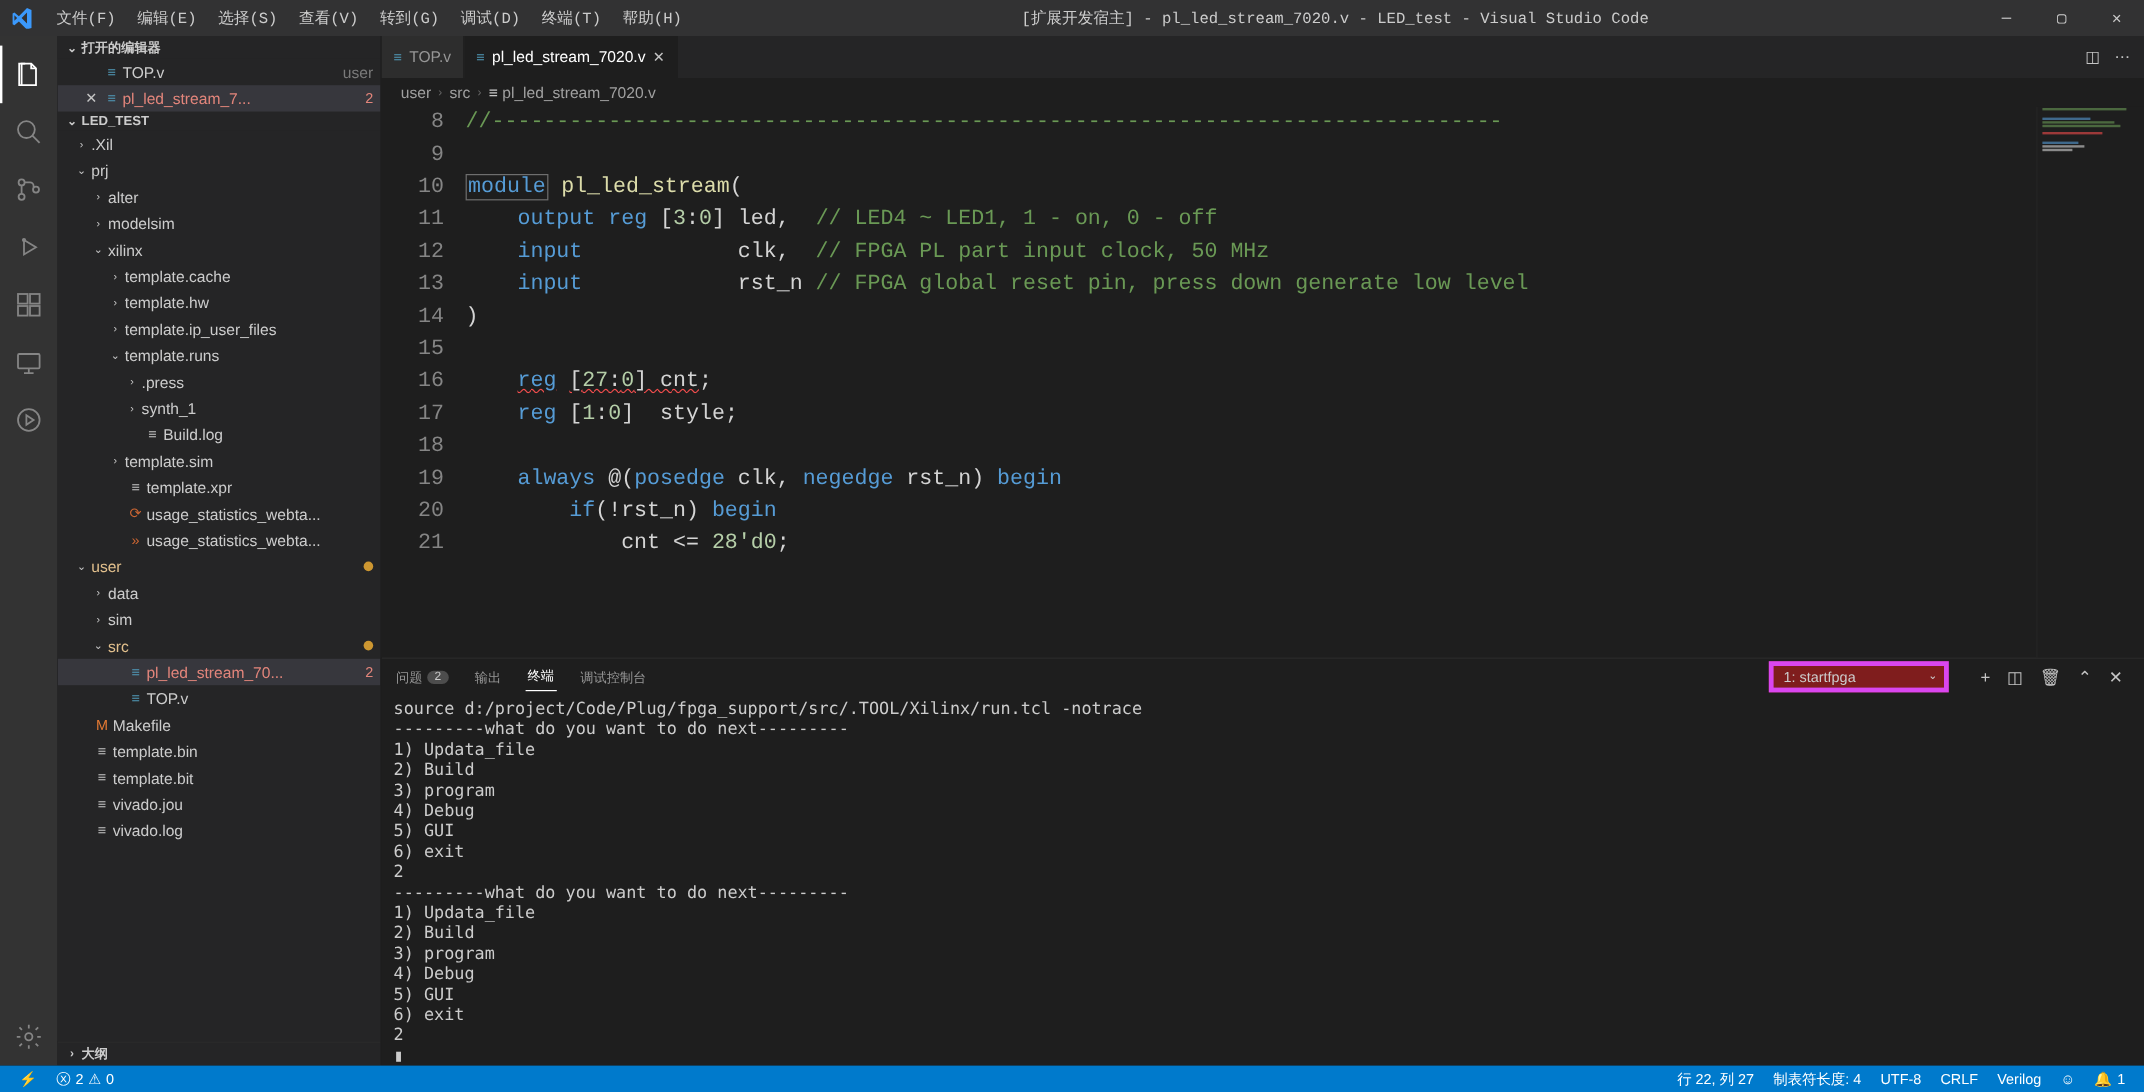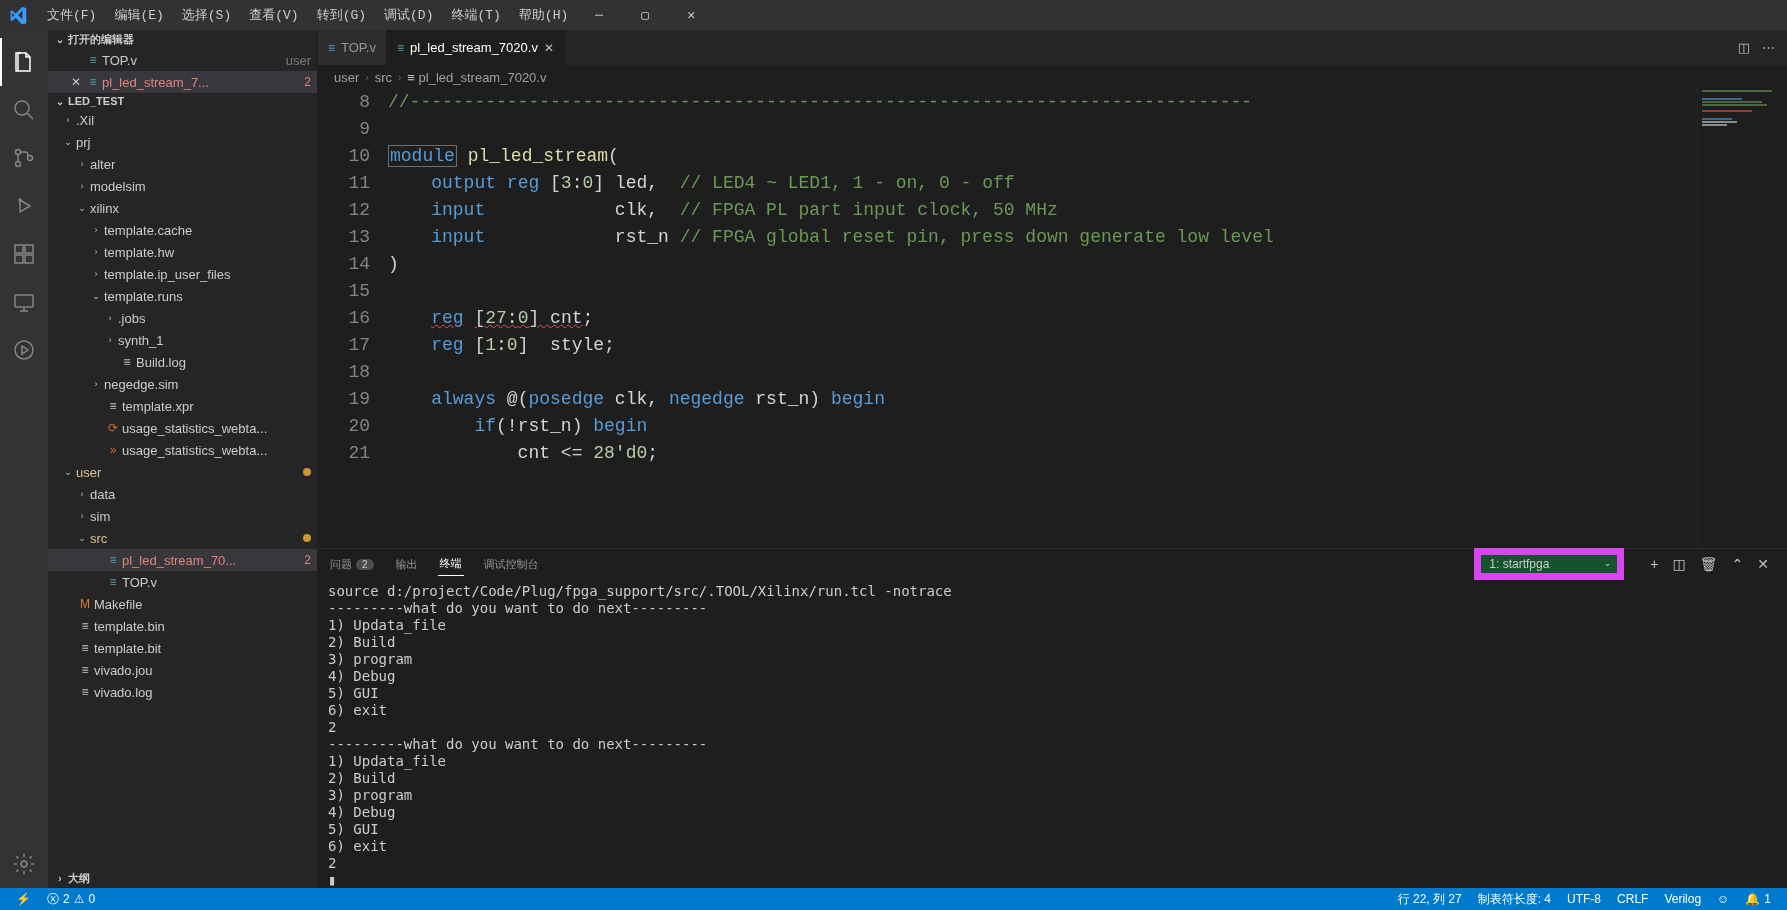--- a/index.html
+++ b/index.html
@@ -174,21 +174,21 @@
   padding: 0 10px;
   font-size: 11px;
   color:#969696;
   gap:18px;
 }
 .panel-tabs .ptab { cursor:pointer; padding:4px 2px; display:flex; align-items:center; gap:4px;}
 .panel-tabs .ptab.active { color:#fff; border-bottom:1px solid #fff;align-items:center;}
 .panel-tabs .pbadge { background:#4d4d4d; border-radius:8px; padding:0 6px; font-size:10px; color:#ccc;}
 .panel-tabs .spacer{flex:1;}
 .panel-select {
-  background:#14532d; border:7px solid #d946ef; color:#ccc;
+  background:#7f1d1d; border:4px solid #d946ef; color:#ccc;
   padding:2px 24px 2px 8px; font-size:12px; min-width:150px;
   position:relative;
 }
 .panel-actions { display:flex; gap:14px; color:#c5c5c5; padding:0 8px; font-size:14px;}
 .panel-body {
   flex:1;
   font-family: Consolas, monospace;
   font-size: 14px;
   line-height: 17px;
   padding: 4px 10px;
@@ -222,20 +222,21 @@
   <div class="menus" id="menus">
       <span>文件(F)</span>
       <span>编辑(E)</span>
       <span>选择(S)</span>
       <span>查看(V)</span>
       <span>转到(G)</span>
       <span>调试(D)</span>
       <span>终端(T)</span>
       <span>帮助(H)</span>
     </div>
+  <div class="title">[扩展开发宿主] - pl_led_stream_7020.v - LED_test - Visual Studio Code</div>
   <div class="win-controls">
     <div>─</div>
     <div>▢</div>
     <div>✕</div>
   </div>
 </div>
 
 <div class="main">
 
   <div class="activitybar">
@@ -350,34 +351,34 @@
         <div class="tree-item" style="padding-left: 40px;">
           <span class="chev">›</span>
           <span class="label">template.ip_user_files</span>
         </div>
         <div class="tree-item" style="padding-left: 40px;">
           <span class="chev">⌄</span>
           <span class="label">template.runs</span>
         </div>
         <div class="tree-item" style="padding-left: 54px;">
           <span class="chev">›</span>
-          <span class="label">.jobs</span>
+          <span class="label">.press</span>
         </div>
         <div class="tree-item" style="padding-left: 54px;">
           <span class="chev">›</span>
           <span class="label">synth_1</span>
         </div>
         <div class="tree-item" style="padding-left: 54px;">
           <span class="chev"></span>
           <span class="icon" style="color:#c5c5c5">≡</span>
           <span class="label">Build.log</span>
         </div>
         <div class="tree-item" style="padding-left: 40px;">
           <span class="chev">›</span>
-          <span class="label">negedge.sim</span>
+          <span class="label">template.sim</span>
         </div>
         <div class="tree-item" style="padding-left: 40px;">
           <span class="chev"></span>
           <span class="icon" style="color:#c5c5c5">≡</span>
           <span class="label">template.xpr</span>
         </div>
         <div class="tree-item" style="padding-left: 40px;">
           <span class="chev"></span>
           <span class="icon" style="color:#cc6633">⟳</span>
           <span class="label">usage_statistics_webta...</span>

